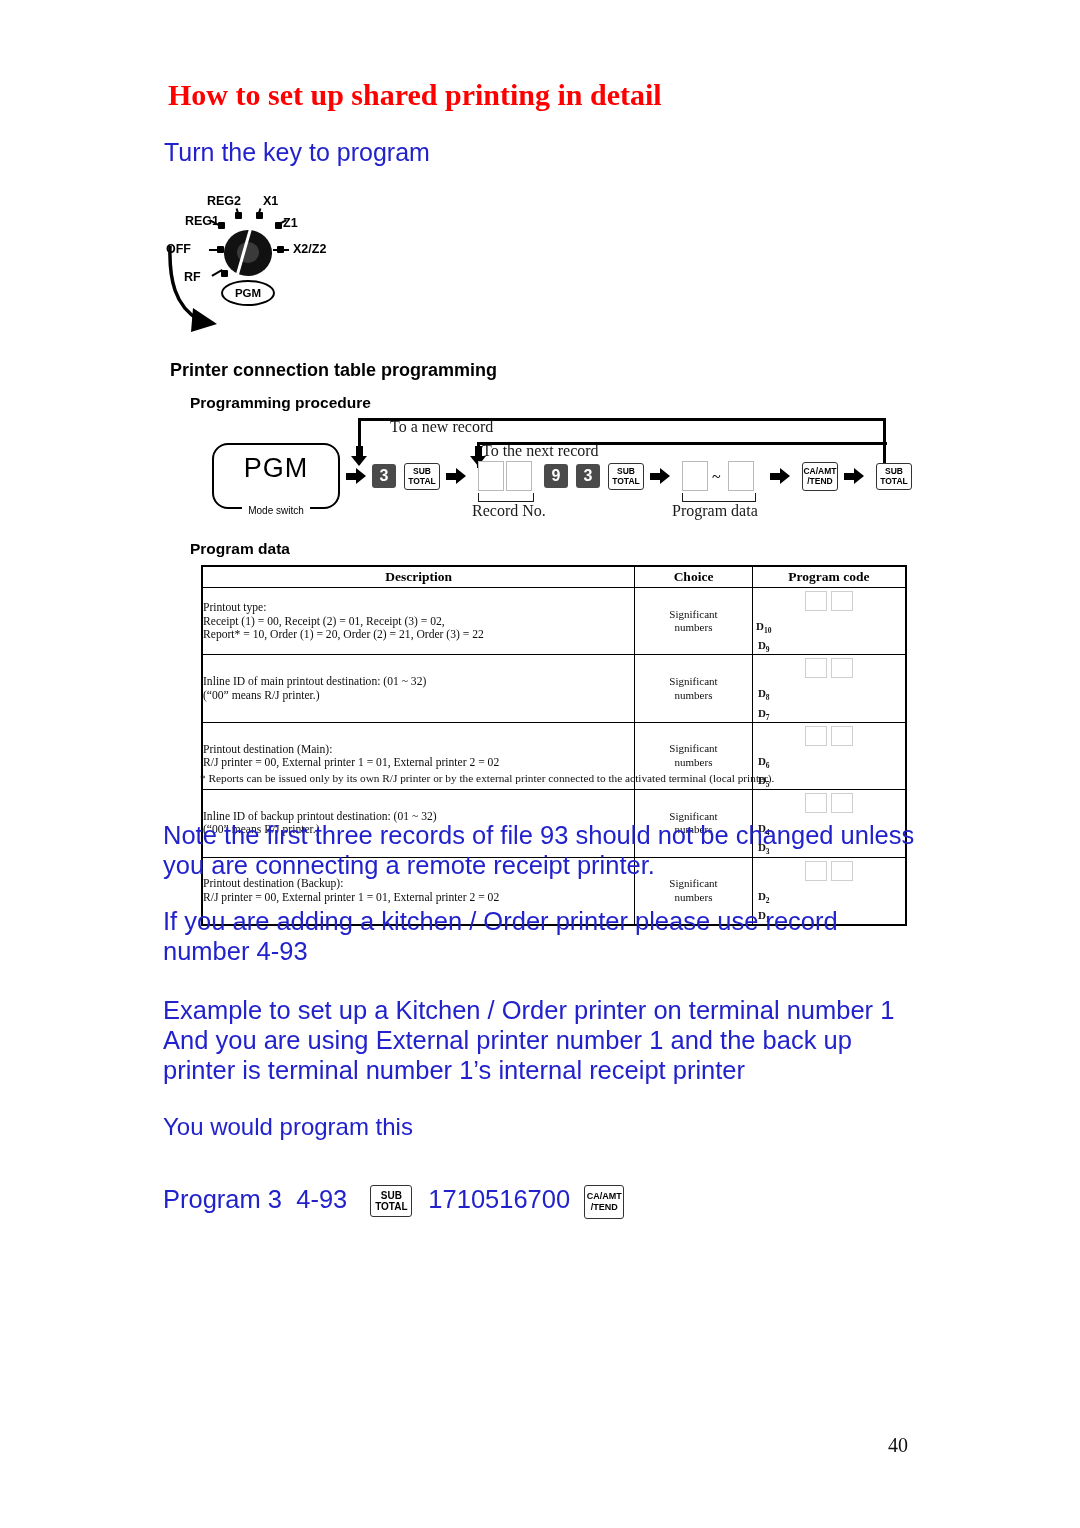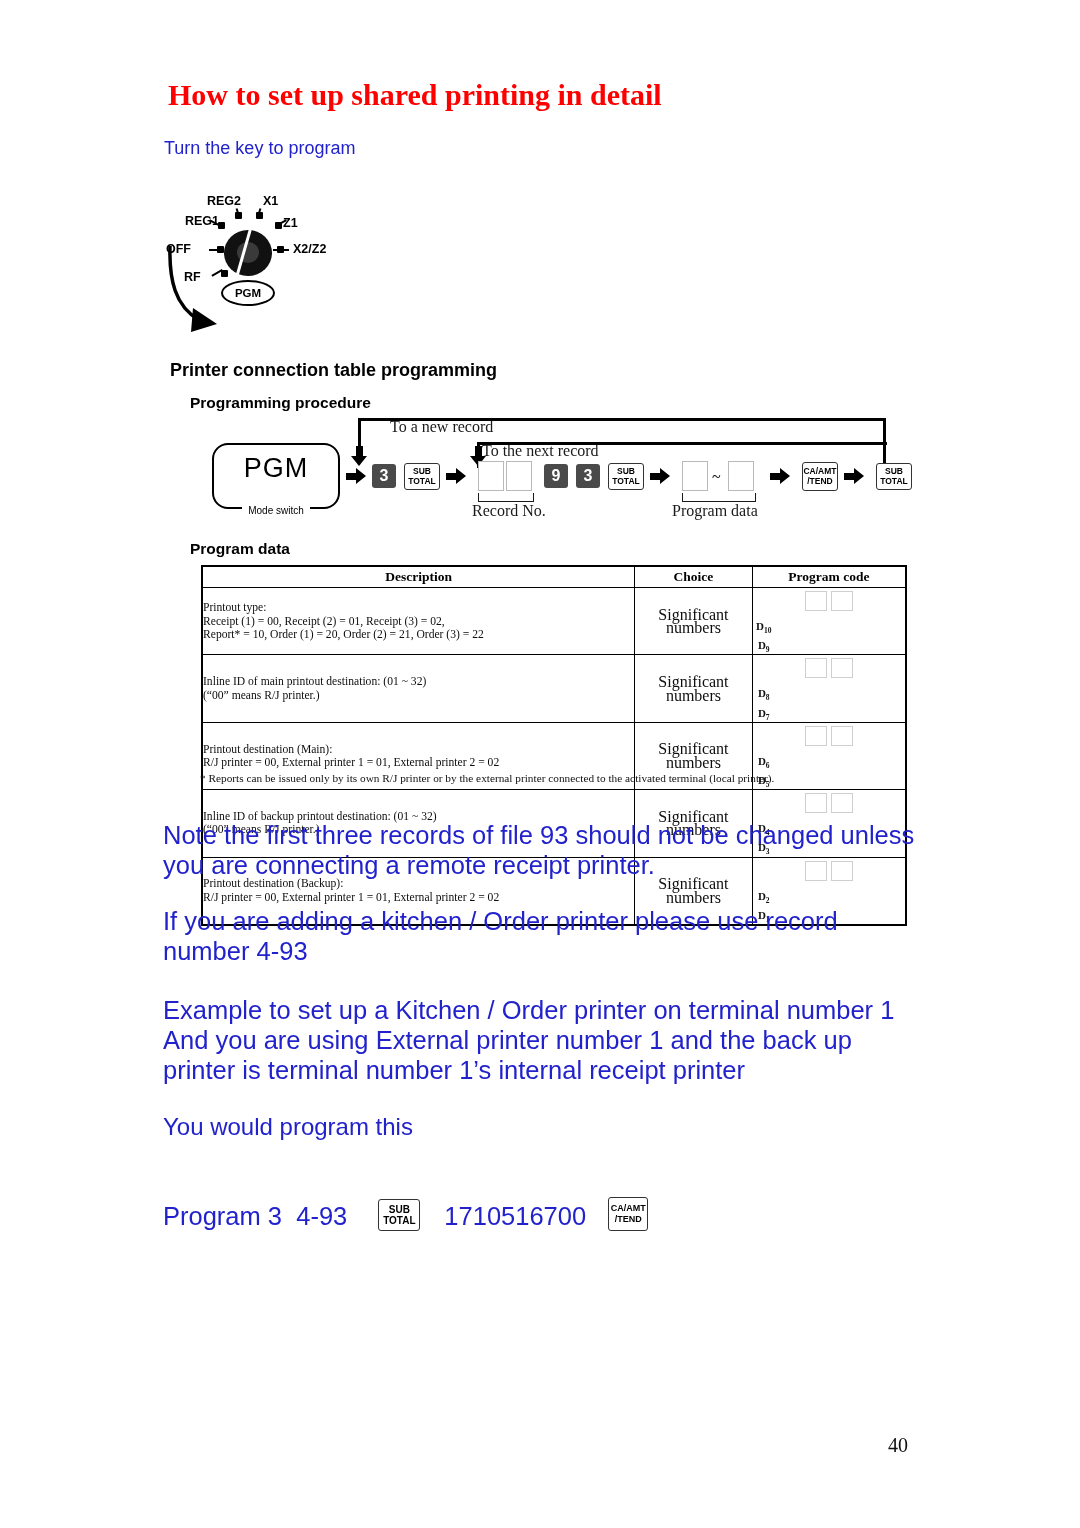--- a/index.html
+++ b/index.html
@@ -25,21 +25,21 @@
     font-size: 30px;
     color: #ff0000;
     letter-spacing: 0px;
     white-space: nowrap;
   }
   .subtitle-blue {
     position: absolute;
     left: 164px;
     top: 138px;
     font-family: "Liberation Sans", sans-serif;
-    font-size: 18px;
+    font-size: 25px;
     color: #2222cc;
     white-space: nowrap;
   }
 
   
   .keyswitch {
     position: absolute;
     left: 165px;
     top: 192px;
     width: 215px;
@@ -288,21 +288,21 @@
   .col-code  { width: 153px; }
   .cell-desc {
     font-family: "Liberation Serif", serif;
     font-size: 11.6px;
     line-height: 13.2px;
     padding: 3px 0 3px 6px;
     color: #0d0d0d;
   }
   .cell-choice {
     font-family: "Liberation Serif", serif;
-    font-size: 16px;
+    font-size: 11px;
     line-height: 13.5px;
     text-align: center;
     color: #0d0d0d;
   }
   .cell-code {
     height: 36px;
     position: relative;
   }
   .codeboxes {
     display: flex;
@@ -357,22 +357,22 @@
   #para-example { left: 163px; top: 995px;  width: 760px; }
   #para-would   { left: 163px; top: 1112px; width: 500px; font-size: 24px; }
 
   
   .program-line {
     position: absolute;
     left: 163px;
     top: 1185px;
     height: 46px;
     display: flex;
-    align-items: flex-end;
-    gap: 16px;
+    align-items: flex-start;
+    gap: 8px;
     font-family: "Liberation Sans", sans-serif;
     font-size: 25.5px;
     color: #2222cc;
   }
   .program-line .pl-text { white-space: pre; }
   .keycap {
     display: inline-flex;
     flex-direction: column;
     align-items: center;
     justify-content: center;

